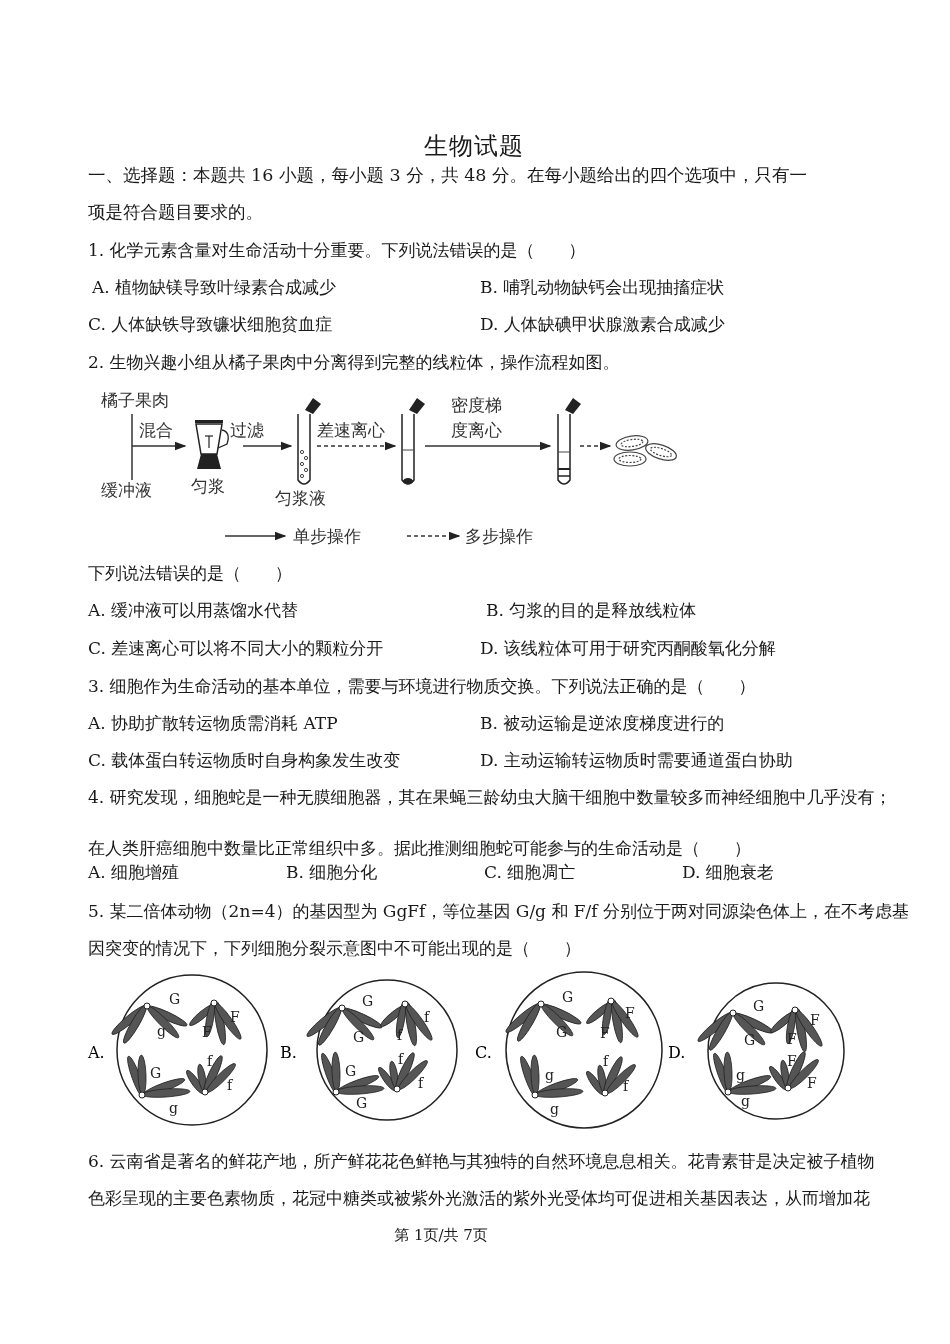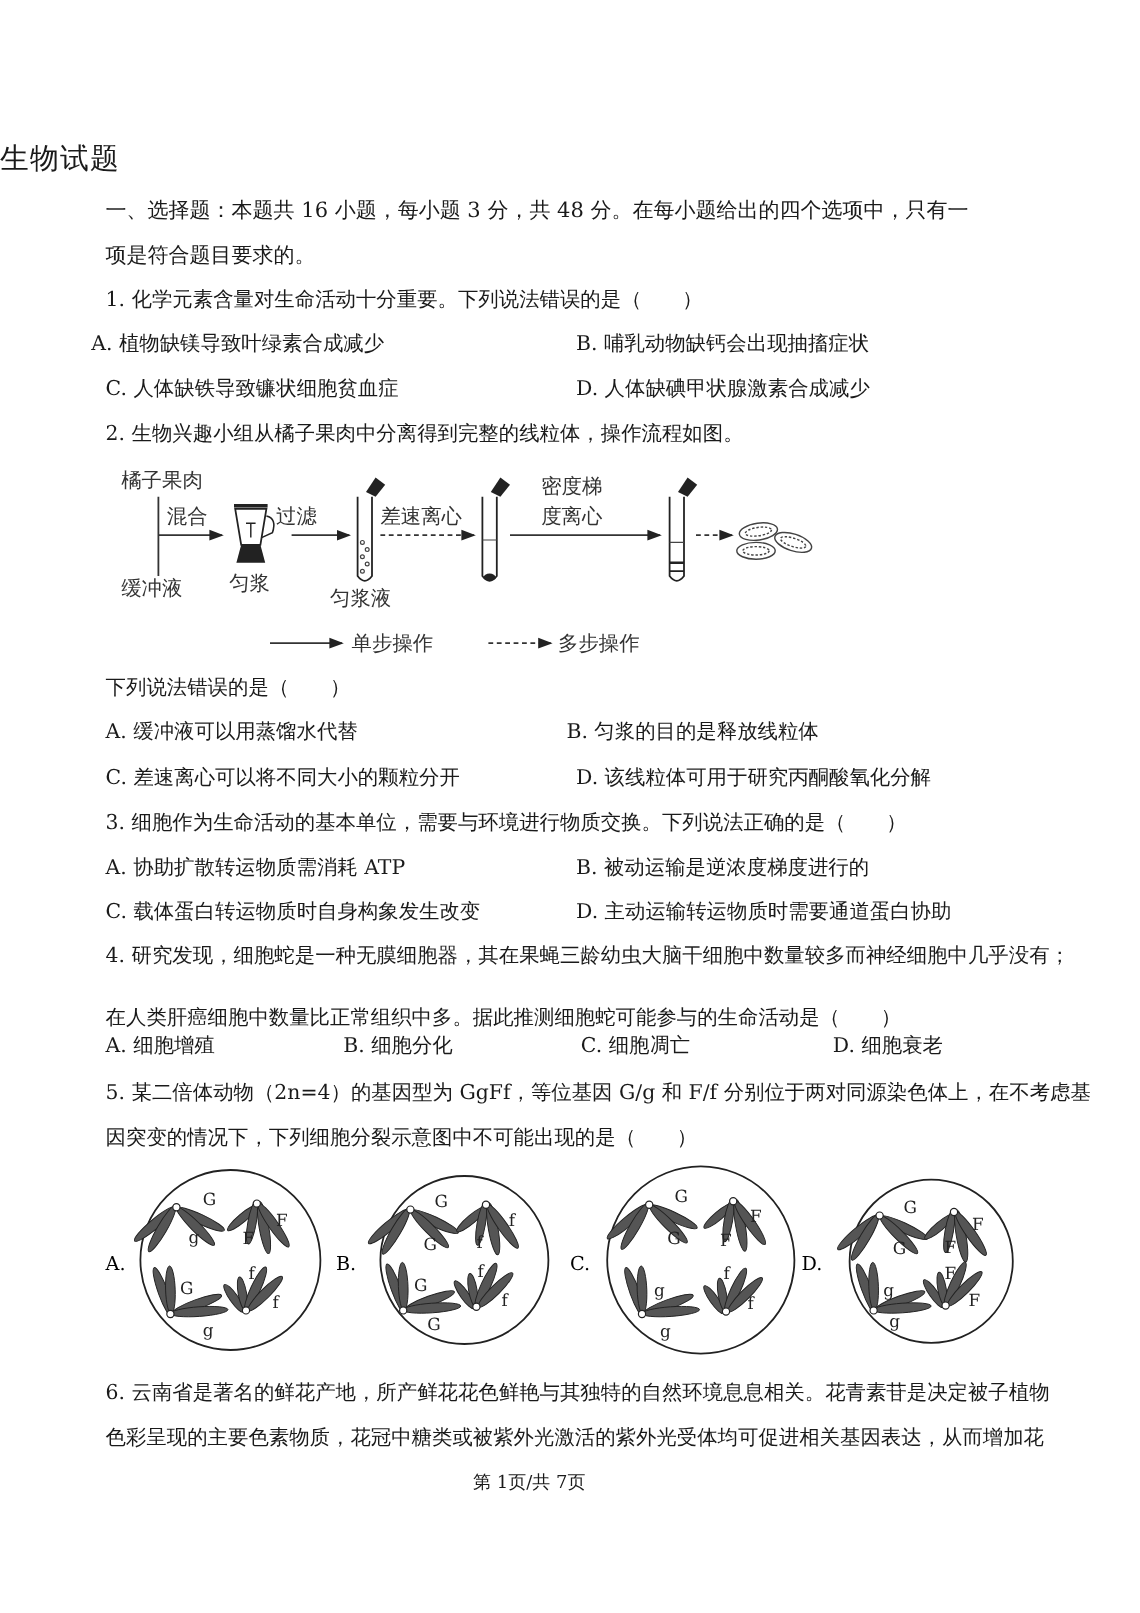--- a/index.html
+++ b/index.html
@@ -1,35 +1,35 @@
 <!DOCTYPE html>
 <html><head>
 <meta charset="utf-8">
 <style>
   html, body { margin:0; padding:0; background:#ffffff; }
   body { width:950px; height:1344px; position:relative; overflow:hidden;
          font-family:"DejaVu Serif","Liberation Serif",serif; color:#1a1a1a; }
   .abs { position:absolute; white-space:nowrap; }
-  .title { font-size:24px; left:0; width:948px; top:116px; letter-spacing:1px; }
+  .title { font-size:24px; left:0; width:948px; text-align:center; top:130px; letter-spacing:1px; }
   .txt { font-size:17px; line-height:20px; }
   .sec { font-size:17.5px;text-align:center; }
   .figure { position:absolute; }
   .footer { font-size:15px; left:0; width:882px; text-align:center; top:1226px; }
   svg text { font-family:"DejaVu Serif","Liberation Serif",serif; }
 </style>
 </head>
 <body>
 
 <div class="abs title">生物试题</div>
 
 <div class="abs sec" style="left:88px;top:163px;">一、选择题：本题共 16 小题，每小题 3 分，共 48 分。在每小题给出的四个选项中，只有一</div>
 <div class="abs sec" style="left:88px;top:200px;">项是符合题目要求的。</div>
 
 <div class="abs txt" style="left:88px;top:240px;">1. 化学元素含量对生命活动十分重要。下列说法错误的是（　　）</div>
-<div class="abs txt" style="left:76px;top:277px;">A. 植物缺镁导致叶绿素合成减少</div>
+<div class="abs txt" style="left:92px;top:277px;">A. 植物缺镁导致叶绿素合成减少</div>
 <div class="abs txt" style="left:480px;top:277px;">B. 哺乳动物缺钙会出现抽搐症状</div>
 <div class="abs txt" style="left:88px;top:314px;">C. 人体缺铁导致镰状细胞贫血症</div>
 <div class="abs txt" style="left:480px;top:314px;">D. 人体缺碘甲状腺激素合成减少</div>
 
 <div class="abs txt" style="left:88px;top:352px;">2. 生物兴趣小组从橘子果肉中分离得到完整的线粒体，操作流程如图。</div>
 
 <div class="figure" style="left:95px;top:384px;width:590px;height:168px;">
   <svg width="590" height="168" viewBox="0 0 590 168" xmlns="http://www.w3.org/2000/svg">
     <defs>
       <marker id="ah" markerWidth="8" markerHeight="8" refX="7" refY="4" orient="auto">
@@ -100,36 +100,36 @@
       <ellipse cx="566" cy="68" rx="11" ry="3.5" transform="rotate(18 566 68)" stroke-dasharray="2,1.5"></ellipse>
     </g>
 
     <line x1="130" y1="152" x2="190" y2="152" stroke="#333" stroke-width="1.5" marker-end="url(#ah)"></line>
     <line x1="312" y1="152" x2="364" y2="152" stroke="#333" stroke-width="1.5" stroke-dasharray="4,3" marker-end="url(#ah)"></line>
   </svg>
 </div>
 
 <div class="abs txt" style="left:88px;top:563px;">下列说法错误的是（　　）</div>
 <div class="abs txt" style="left:88px;top:600px;">A. 缓冲液可以用蒸馏水代替</div>
-<div class="abs txt" style="left:472px;top:600px;">B. 匀浆的目的是释放线粒体</div>
+<div class="abs txt" style="left:486px;top:600px;">B. 匀浆的目的是释放线粒体</div>
 <div class="abs txt" style="left:88px;top:638px;">C. 差速离心可以将不同大小的颗粒分开</div>
 <div class="abs txt" style="left:480px;top:638px;">D. 该线粒体可用于研究丙酮酸氧化分解</div>
 
 <div class="abs txt" style="left:88px;top:676px;">3. 细胞作为生命活动的基本单位，需要与环境进行物质交换。下列说法正确的是（　　）</div>
 <div class="abs txt" style="left:88px;top:713px;">A. 协助扩散转运物质需消耗 ATP</div>
 <div class="abs txt" style="left:480px;top:713px;">B. 被动运输是逆浓度梯度进行的</div>
 <div class="abs txt" style="left:88px;top:750px;">C. 载体蛋白转运物质时自身构象发生改变</div>
 <div class="abs txt" style="left:480px;top:750px;">D. 主动运输转运物质时需要通道蛋白协助</div>
 
 <div class="abs txt" style="left:88px;top:787px;">4. 研究发现，细胞蛇是一种无膜细胞器，其在果蝇三龄幼虫大脑干细胞中数量较多而神经细胞中几乎没有；</div>
 <div class="abs txt" style="left:88px;top:824px;margin-top:14px;">在人类肝癌细胞中数量比正常组织中多。据此推测细胞蛇可能参与的生命活动是（　　）</div>
 <div class="abs txt" style="left:88px;top:862px;">A. 细胞增殖</div>
 <div class="abs txt" style="left:286px;top:862px;">B. 细胞分化</div>
 <div class="abs txt" style="left:484px;top:862px;">C. 细胞凋亡</div>
-<div class="abs txt" style="left:682px;top:862px;margin-left:12px;">D. 细胞衰老</div>
+<div class="abs txt" style="left:682px;top:862px;">D. 细胞衰老</div>
 
 <div class="abs txt" style="left:88px;top:901px;">5. 某二倍体动物（2n=4）的基因型为 GgFf，等位基因 G/g 和 F/f 分别位于两对同源染色体上，在不考虑基</div>
 <div class="abs txt" style="left:88px;top:938px;">因突变的情况下，下列细胞分裂示意图中不可能出现的是（　　）</div>
 
 <div class="figure" style="left:80px;top:968px;width:800px;height:165px;">
   <svg width="800" height="165" viewBox="0 0 800 165" xmlns="http://www.w3.org/2000/svg">
     <defs>
       <g id="chrV">
 
         <ellipse cx="-18" cy="14" rx="22" ry="4" transform="rotate(-40 -18 14) " fill="#555" stroke="#222" stroke-width="0.8"></ellipse>

